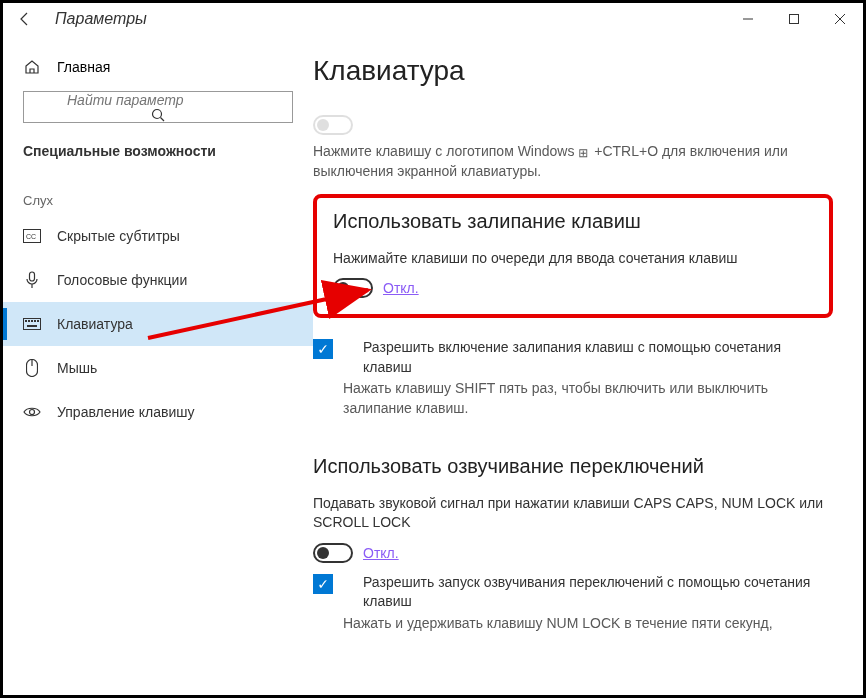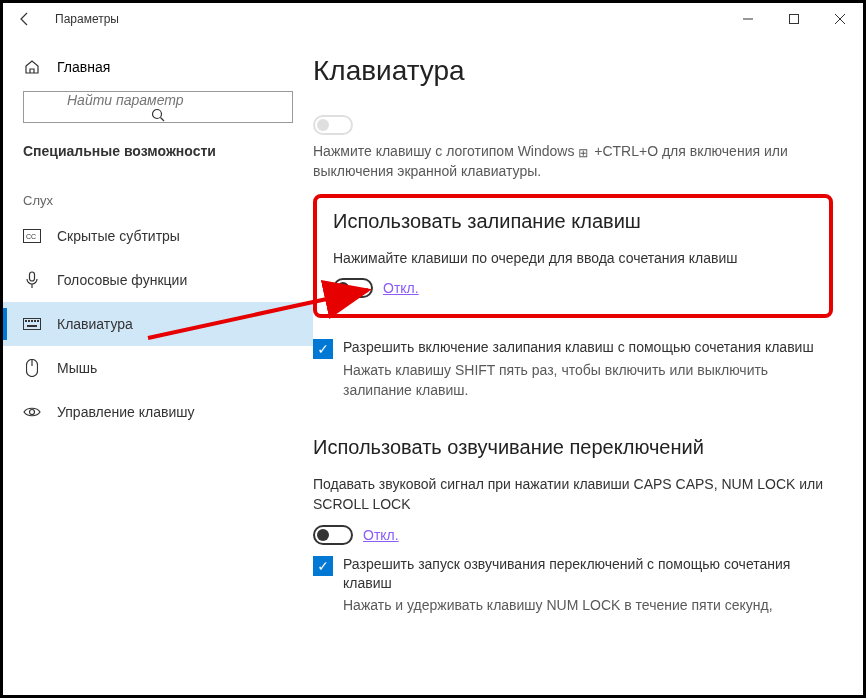--- a/index.html
+++ b/index.html
@@ -33,23 +33,24 @@
       width: 44px;
       height: 32px;
       display: flex;
       align-items: center;
       justify-content: center;
       color: #333;
       font-size: 16px;
     }
     .title-text {
       flex: 1;
-      font-size: 12px;
+      font-size: 16px;
       color: #333;
       padding-left: 8px;
+      font-style: italic;
     }
     .win-controls {
       display: flex;
     }
     .win-btn {
       width: 46px;
       height: 32px;
       display: flex;
       align-items: center;
       justify-content: center;
@@ -248,20 +249,21 @@
       justify-content: center;
       color: #fff;
       font-size: 14px;
       flex-shrink: 0;
       margin-top: 1px;
     }
     .cb-label {
       font-size: 14px;
       color: #333;
       line-height: 1.4;
+      margin-left: 20px;
     }
     .cb-hint {
       font-size: 14px;
       color: #595959;
       line-height: 1.4;
       margin-left: 30px;
       margin-top: 2px;
     }
     .section-block {
       margin-top: 36px;

